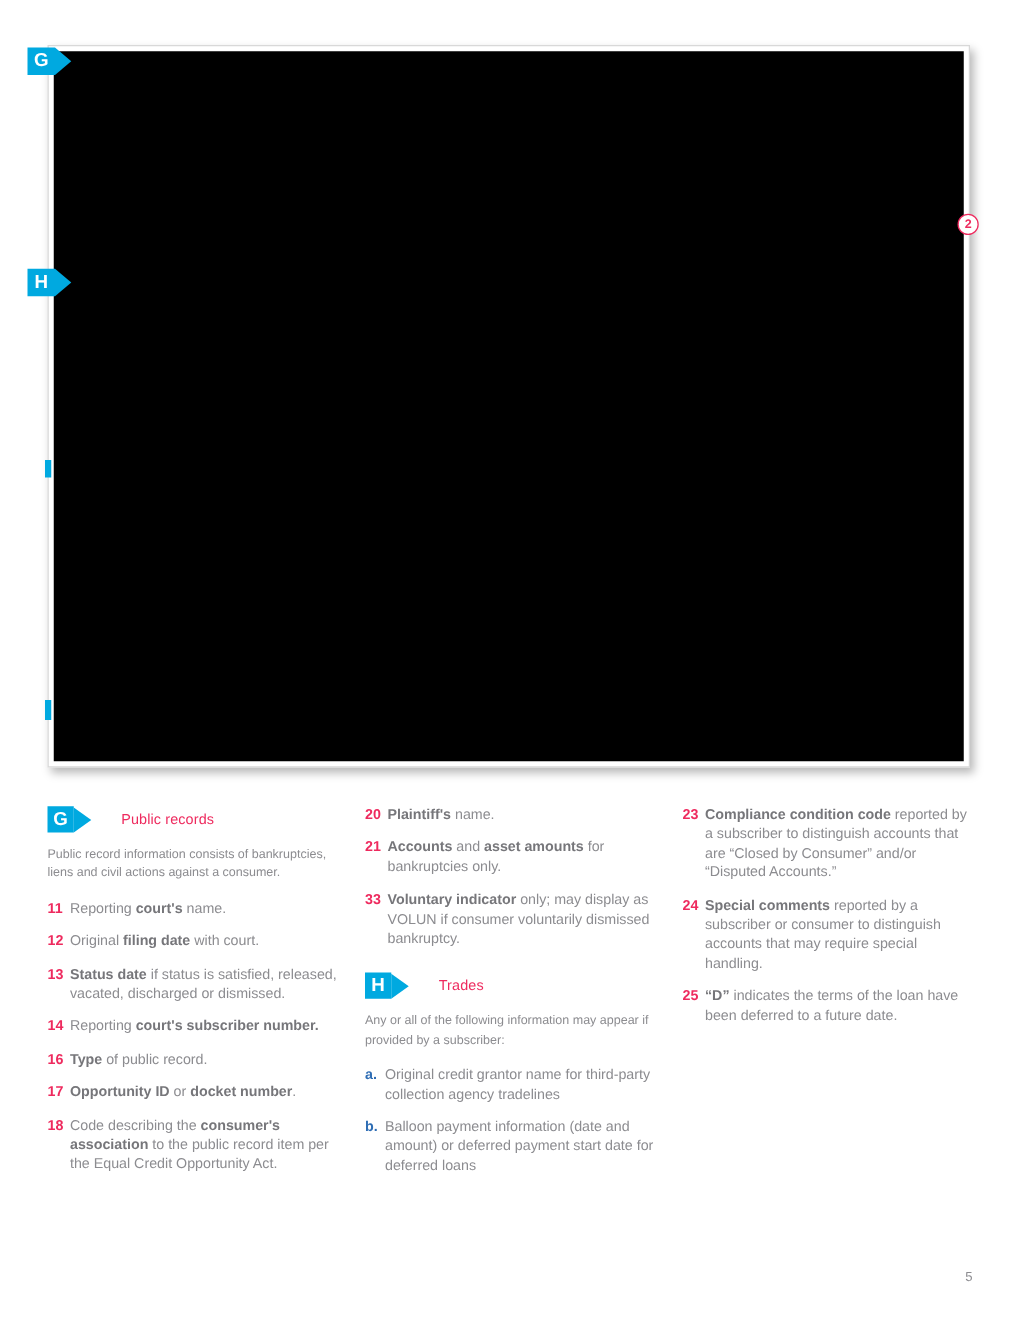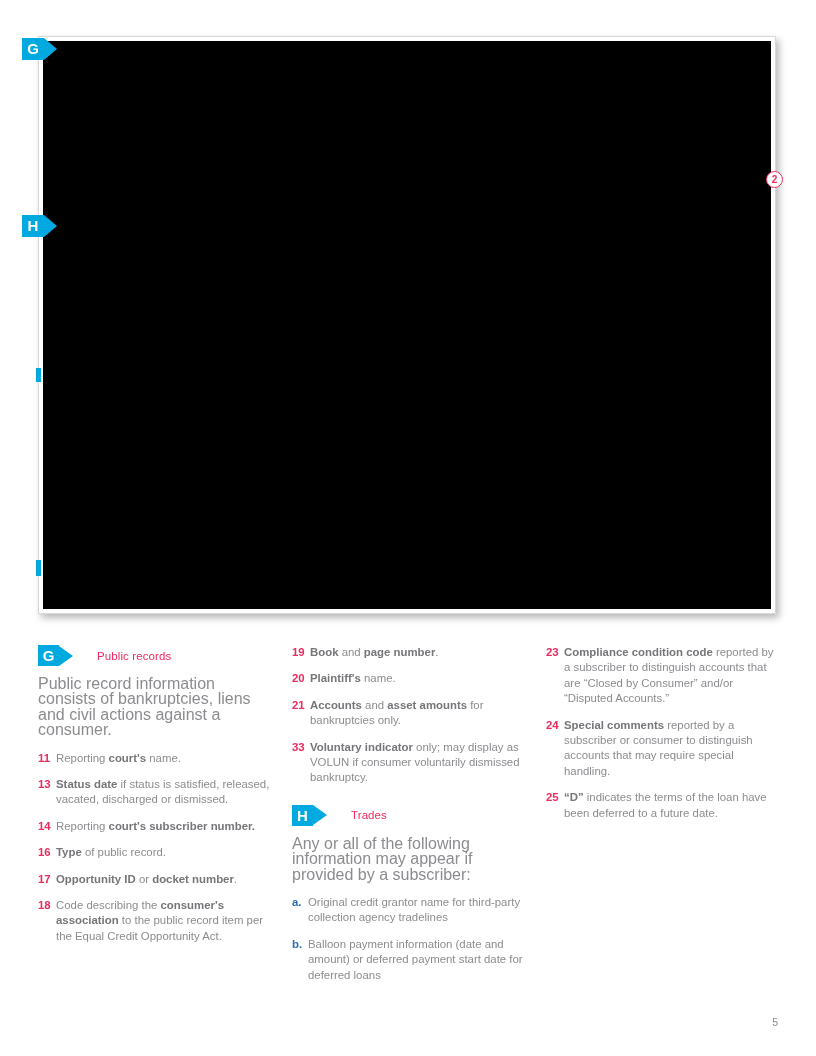--- a/index.html
+++ b/index.html
@@ -121,21 +121,21 @@
   }
   .section-head .sec-title {
     color: #ee2a5e;
     font-size: 11.5px;
     margin-left: 24px;
     letter-spacing: 0.1px;
   }
 
   .intro {
     color: #8c8c90;
-    font-size: 16px;
+    font-size: 10px;
     line-height: 15.4px;
     margin: 0 0 13px 0;
   }
 
   ul.items {
     list-style: none;
     margin: 0;
     padding: 0;
   }
   ul.items li {
@@ -204,20 +204,24 @@
         <div class="tab-arrow"></div>
         <div class="sec-title">Public records</div>
       </div>
       <p class="intro">Public record information consists of bankruptcies, liens and civil actions against a consumer.</p>
       <ul class="items">
         <li>
           <span class="marker">11</span>
           <span class="txt">Reporting <b>court's</b> name.</span>
         </li>
         <li>
+          <span class="marker">12</span>
+          <span class="txt">Original <b>filing date</b> with court.</span>
+        </li>
+        <li>
           <span class="marker">13</span>
           <span class="txt"><b>Status date</b> if status is satisfied, released, vacated, discharged or dismissed.</span>
         </li>
         <li>
           <span class="marker">14</span>
           <span class="txt">Reporting <b>court's subscriber number.</b></span>
         </li>
         <li>
           <span class="marker">16</span>
           <span class="txt"><b>Type</b> of public record.</span>
@@ -227,24 +231,20 @@
           <span class="txt"><b>Opportunity ID</b> or <b>docket number</b>.</span>
         </li>
         <li>
           <span class="marker">18</span>
           <span class="txt">Code describing the <b>consumer's association</b> to the public record item per the Equal Credit Opportunity Act.</span>
         </li>
       </ul>
     </div>
     <div class="legend-col">
       <ul class="items">
-        <li>
-          <span class="marker">19</span>
-          <span class="txt"><b>Book</b> and <b>page number</b>.</span>
-        </li>
         <li>
           <span class="marker">20</span>
           <span class="txt"><b>Plaintiff's</b> name.</span>
         </li>
         <li>
           <span class="marker">21</span>
           <span class="txt"><b>Accounts</b> and <b>asset amounts</b> for bankruptcies only.</span>
         </li>
         <li>
           <span class="marker">33</span>

